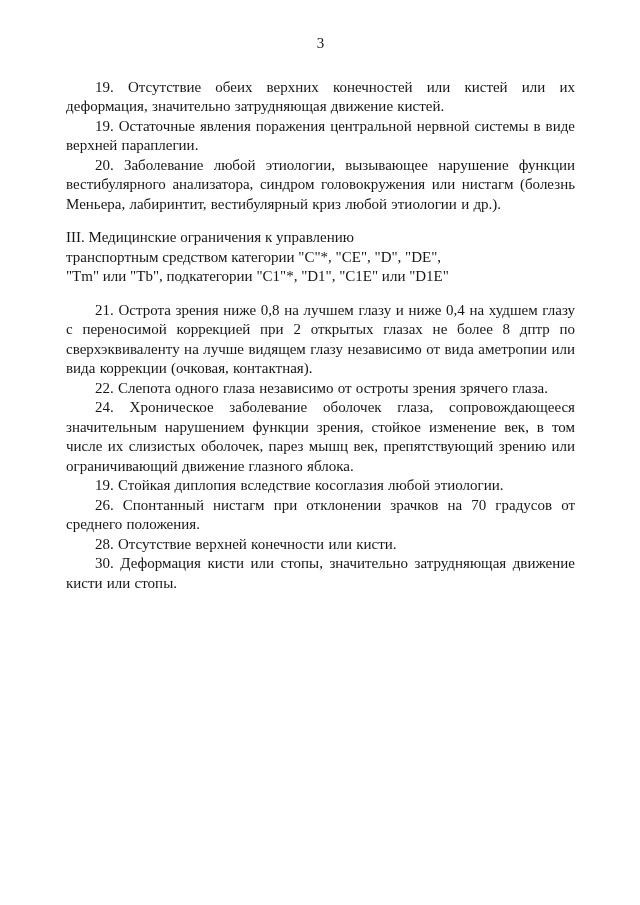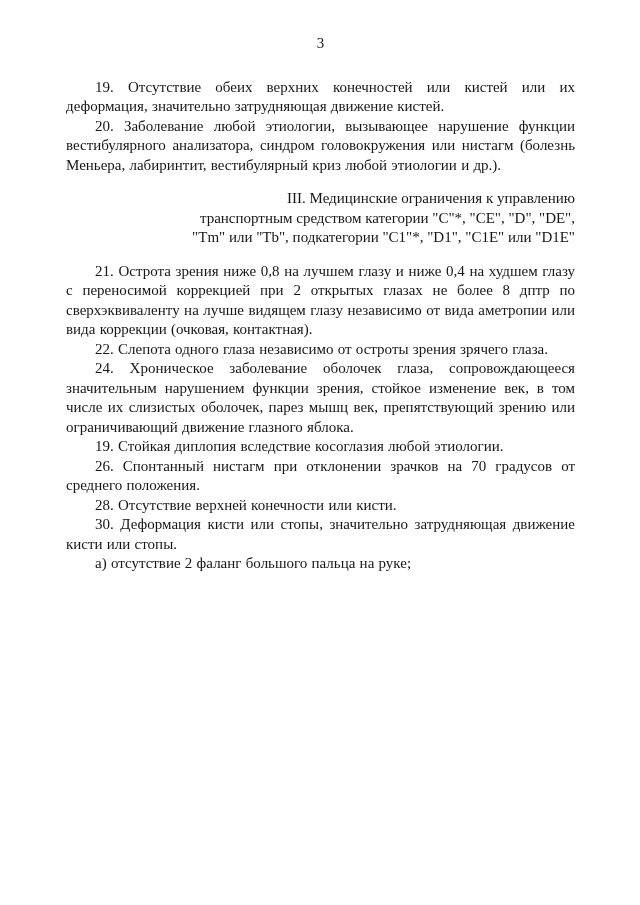--- a/index.html
+++ b/index.html
@@ -24,43 +24,43 @@
       text-align: center;
       margin: 0 0 24px 0;
     }
     p.para {
       margin: 0;
       text-align: justify;
       text-indent: 29px;
       word-spacing: 0.5px;
     }
     .section-heading {
-      text-align: right;
+      text-align: left;
       margin: 14px 0 14px 0;
     }
     .section-heading div {
       white-space: nowrap;
     }
   </style>
 </head>
 <body>
 
 <div class="page">
   <div class="page-number">3</div>
 
   <p class="para">19. Отсутствие обеих верхних конечностей или кистей или их деформация, значительно затрудняющая движение кистей.</p>
+  <p class="para">19. Остаточные явления поражения центральной нервной системы в виде верхней параплегии.</p>
   <p class="para">20. Заболевание любой этиологии, вызывающее нарушение функции вестибулярного анализатора, синдром головокружения или нистагм (болезнь Меньера, лабиринтит, вестибулярный криз любой этиологии и др.).</p>
 
   <div class="section-heading">
     <div>III. Медицинские ограничения к управлению</div>
     <div>транспортным средством категории "C"*, "CE", "D", "DE",</div>
     <div>"Tm" или "Tb", подкатегории "C1"*, "D1", "C1E" или "D1E"</div>
   </div>
 
   <p class="para">21. Острота зрения ниже 0,8 на лучшем глазу и ниже 0,4 на худшем глазу с переносимой коррекцией при 2 открытых глазах не более 8 дптр по сверхэквиваленту на лучше видящем глазу независимо от вида аметропии или вида коррекции (очковая, контактная).</p>
   <p class="para">22. Слепота одного глаза независимо от остроты зрения зрячего глаза.</p>
   <p class="para">24. Хроническое заболевание оболочек глаза, сопровождающееся значительным нарушением функции зрения, стойкое изменение век, в том числе их слизистых оболочек, парез мышц век, препятствующий зрению или ограничивающий движение глазного яблока.</p>
   <p class="para">19. Стойкая диплопия вследствие косоглазия любой этиологии.</p>
   <p class="para">26. Спонтанный нистагм при отклонении зрачков на 70 градусов от среднего положения.</p>
   <p class="para">28. Отсутствие верхней конечности или кисти.</p>
   <p class="para">30. Деформация кисти или стопы, значительно затрудняющая движение кисти или стопы.</p>
-  <p class="para">а) отсутствие 2 фаланг большого пальца на руке;</p>
 </div>
 
 </body></html>

